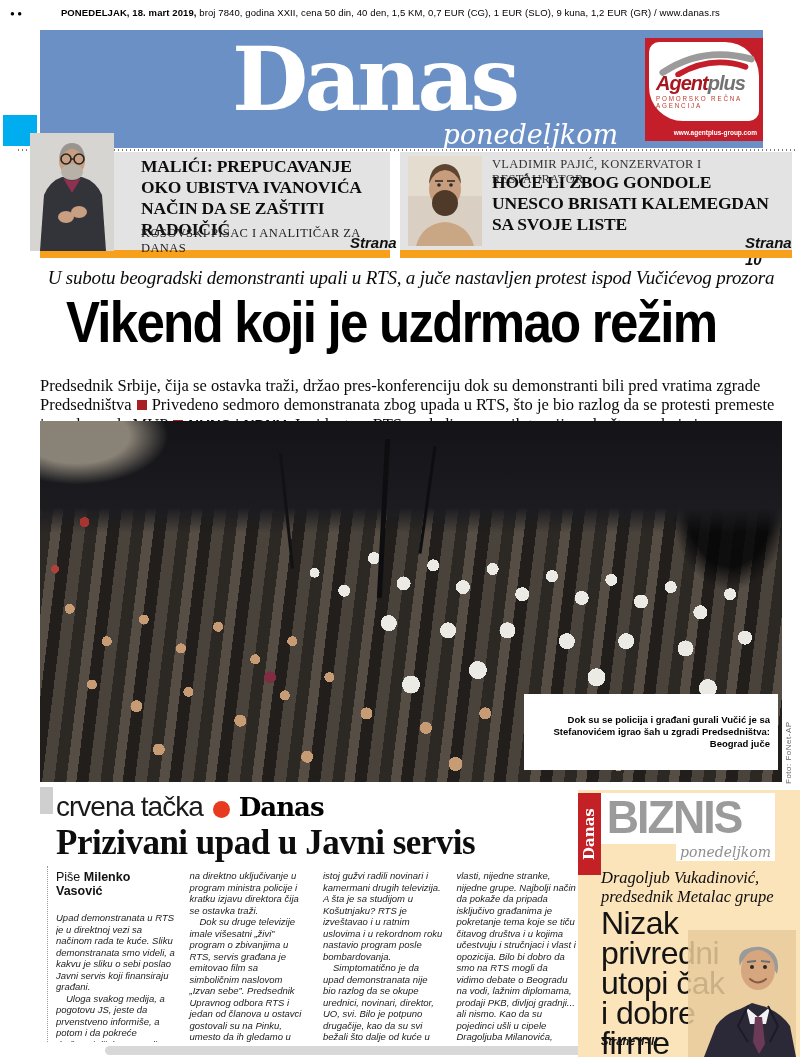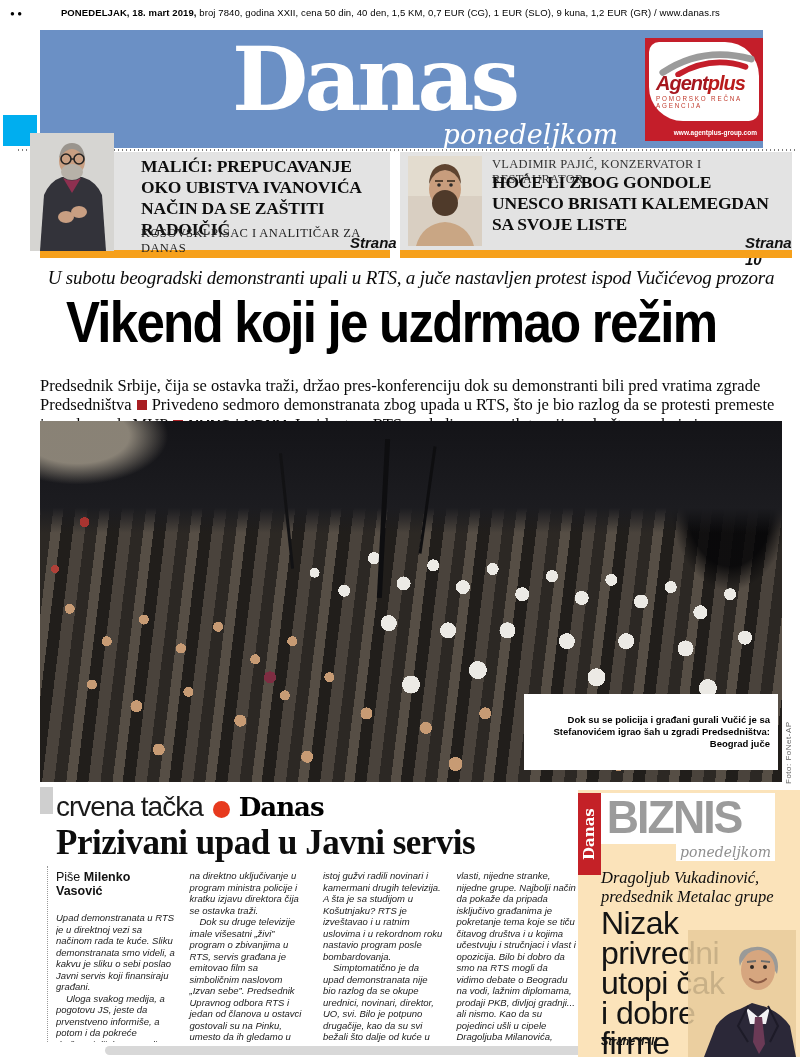--- a/index.html
+++ b/index.html
@@ -19,21 +19,21 @@
         letter-spacing:-4px;line-height:110px;padding-right:55px;box-sizing:border-box;}
   .edition{position:absolute;right:145px;bottom:-2px;font-family:"DejaVu Serif",serif;
            font-style:italic;font-size:27px;color:#fff;}
   .ad{position:absolute;right:0;top:8px;width:118px;height:103px;background:#c41e2a;box-sizing:border-box;}
   .ad-inner{position:absolute;left:4px;top:4px;right:4px;bottom:20px;background:#fff;
             border-radius:10px 34px 10px 34px;}
   .ad-swoosh{position:absolute;top:1px;right:2px;width:100px;height:34px;}
   .ad-brand{position:absolute;left:7px;top:30px;font-style:italic;font-weight:bold;
             font-size:20px;letter-spacing:-1px;}
   .ad-agent{color:#a6171f;}
-  .ad-plus{color:#b91c1c;}
+  .ad-plus{color:#737373;}
   .ad-tag{position:absolute;left:7px;top:53px;font-size:6.3px;letter-spacing:1.8px;color:#c0392b;}
   .ad-url{position:absolute;right:6px;bottom:5px;font-size:6.5px;color:#fff;font-weight:bold;}
 
   .cyan-square{position:absolute;left:3px;top:115px;width:34px;height:31px;background:#00aeef;}
   .dotted-rule{position:absolute;left:18px;top:149px;width:779px;height:2px;
      background-image:repeating-linear-gradient(90deg,#7d7d7d 0 1.5px,transparent 1.5px 4px);}
 
   
   .teaser-box{position:absolute;background:#e3e3e3;}
   .t1-box{left:110px;top:152px;width:280px;height:98px;}

